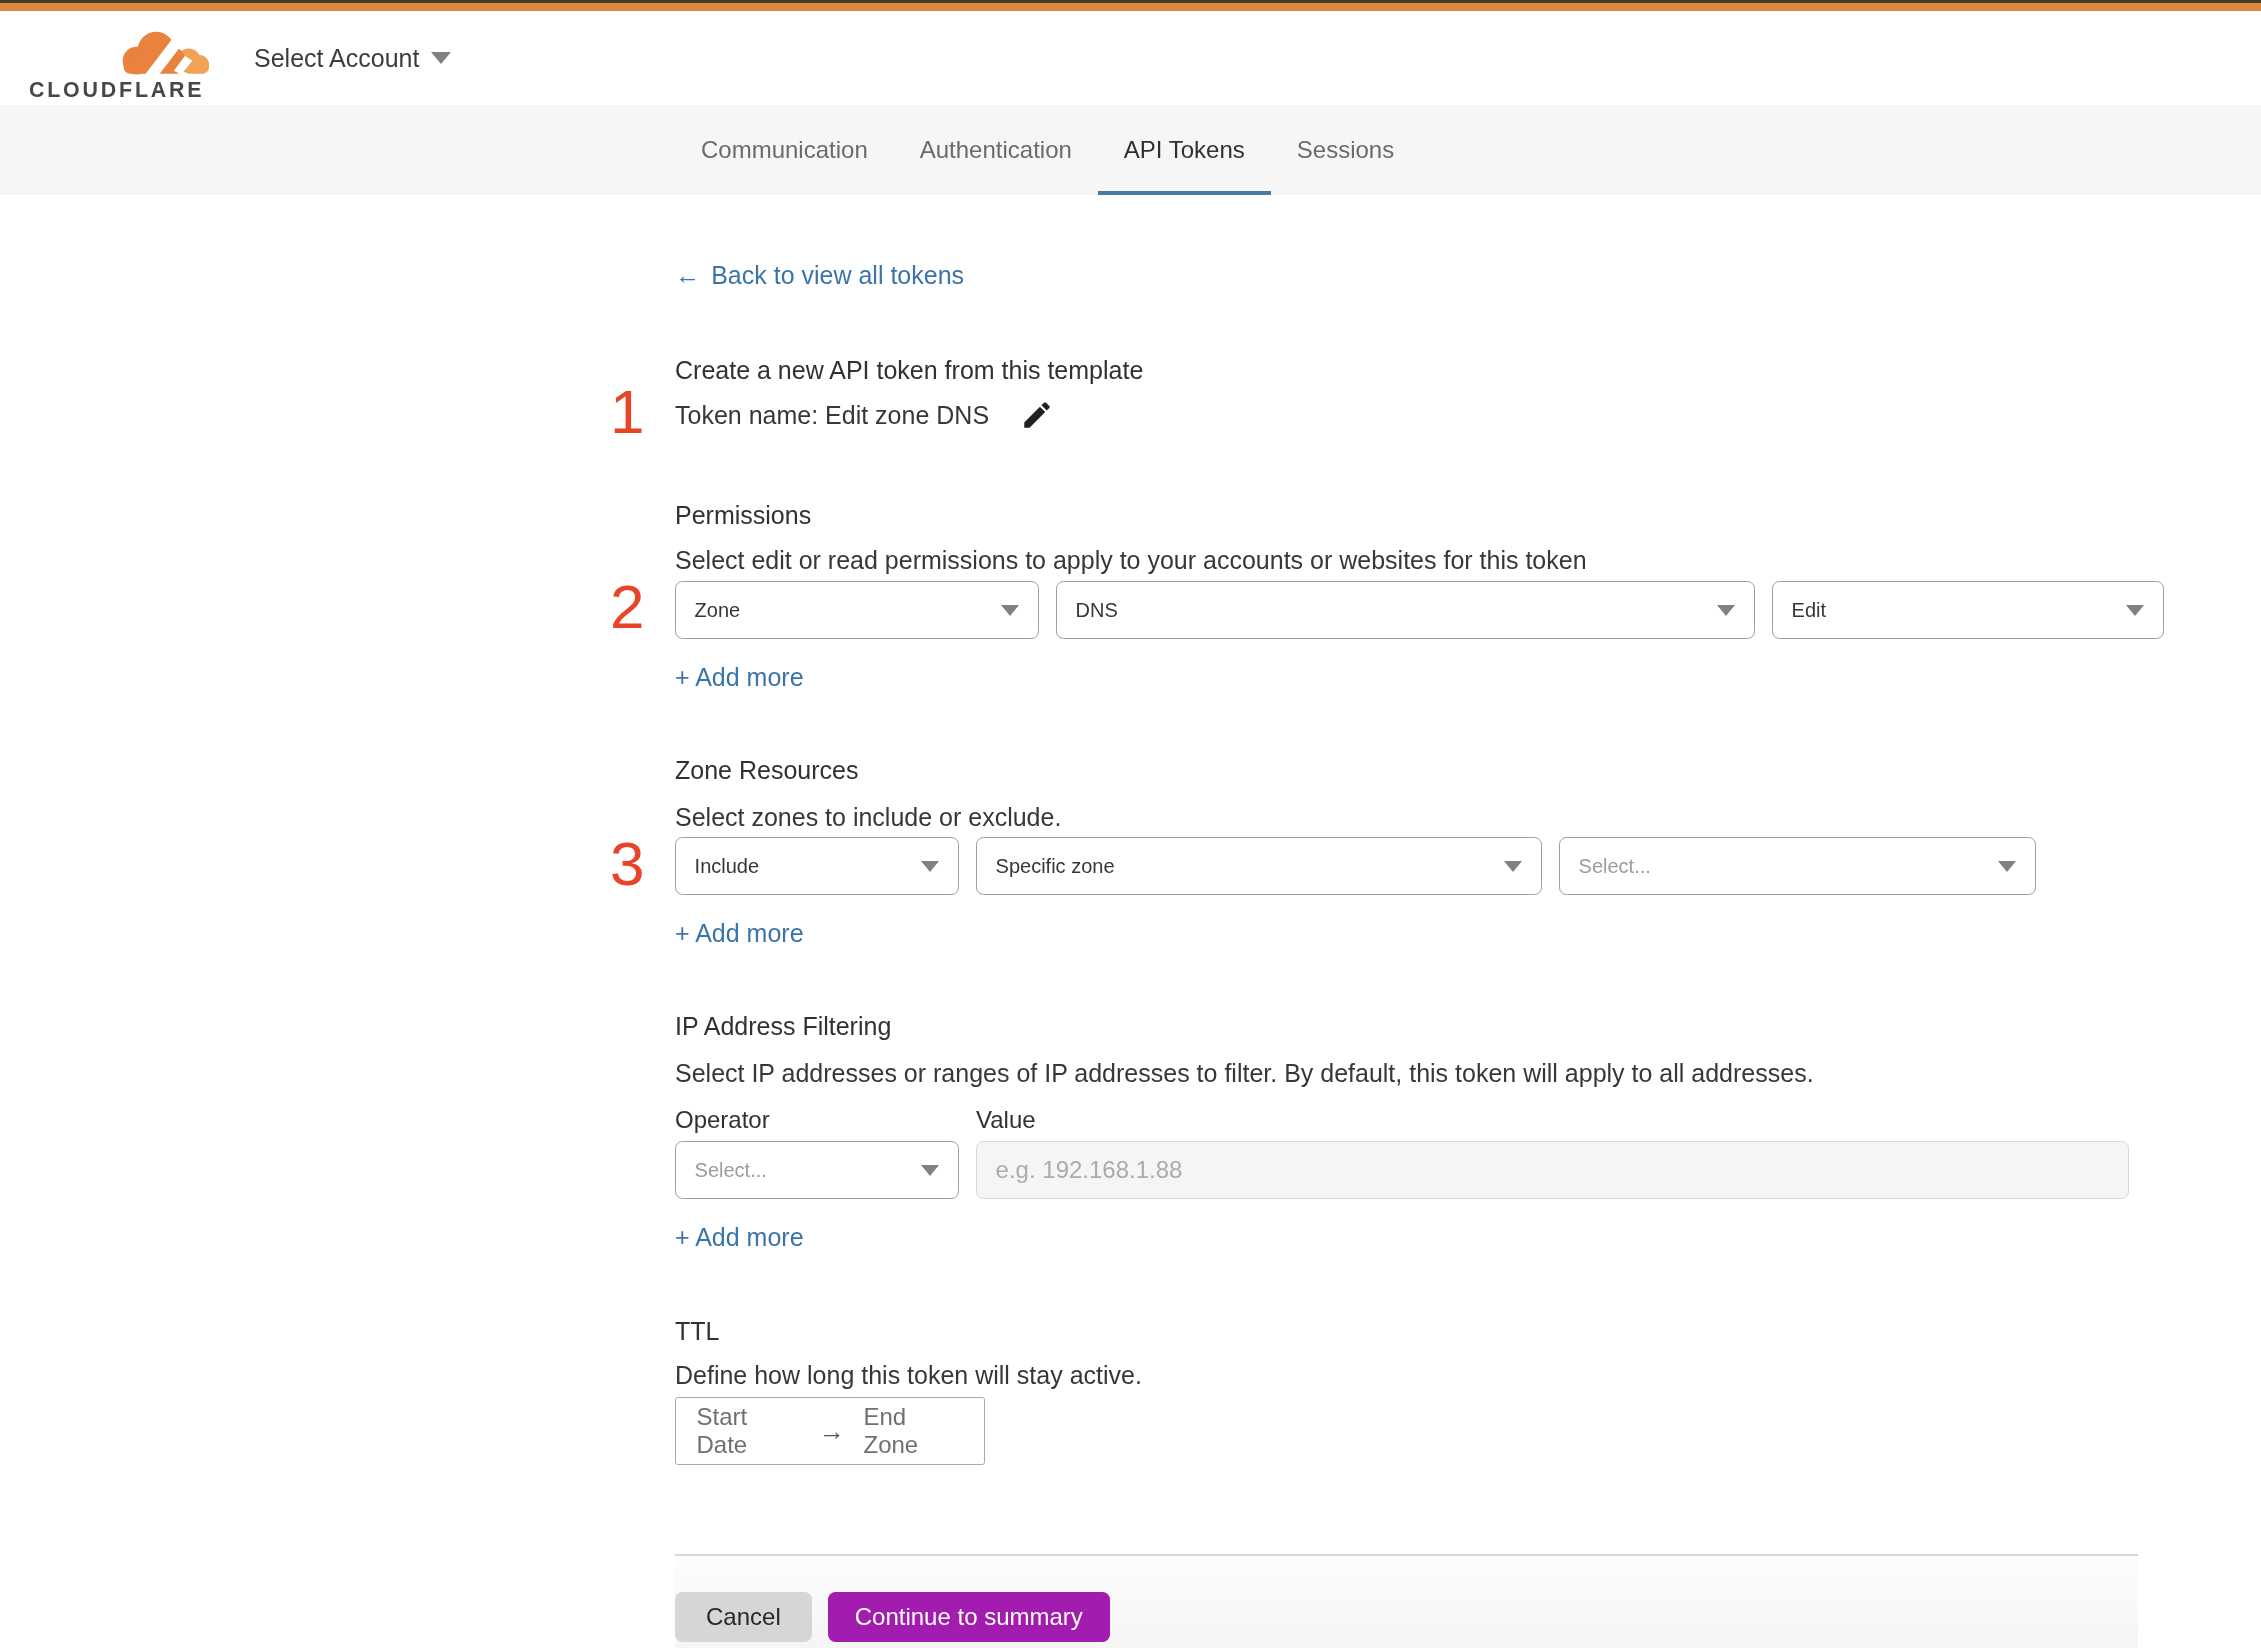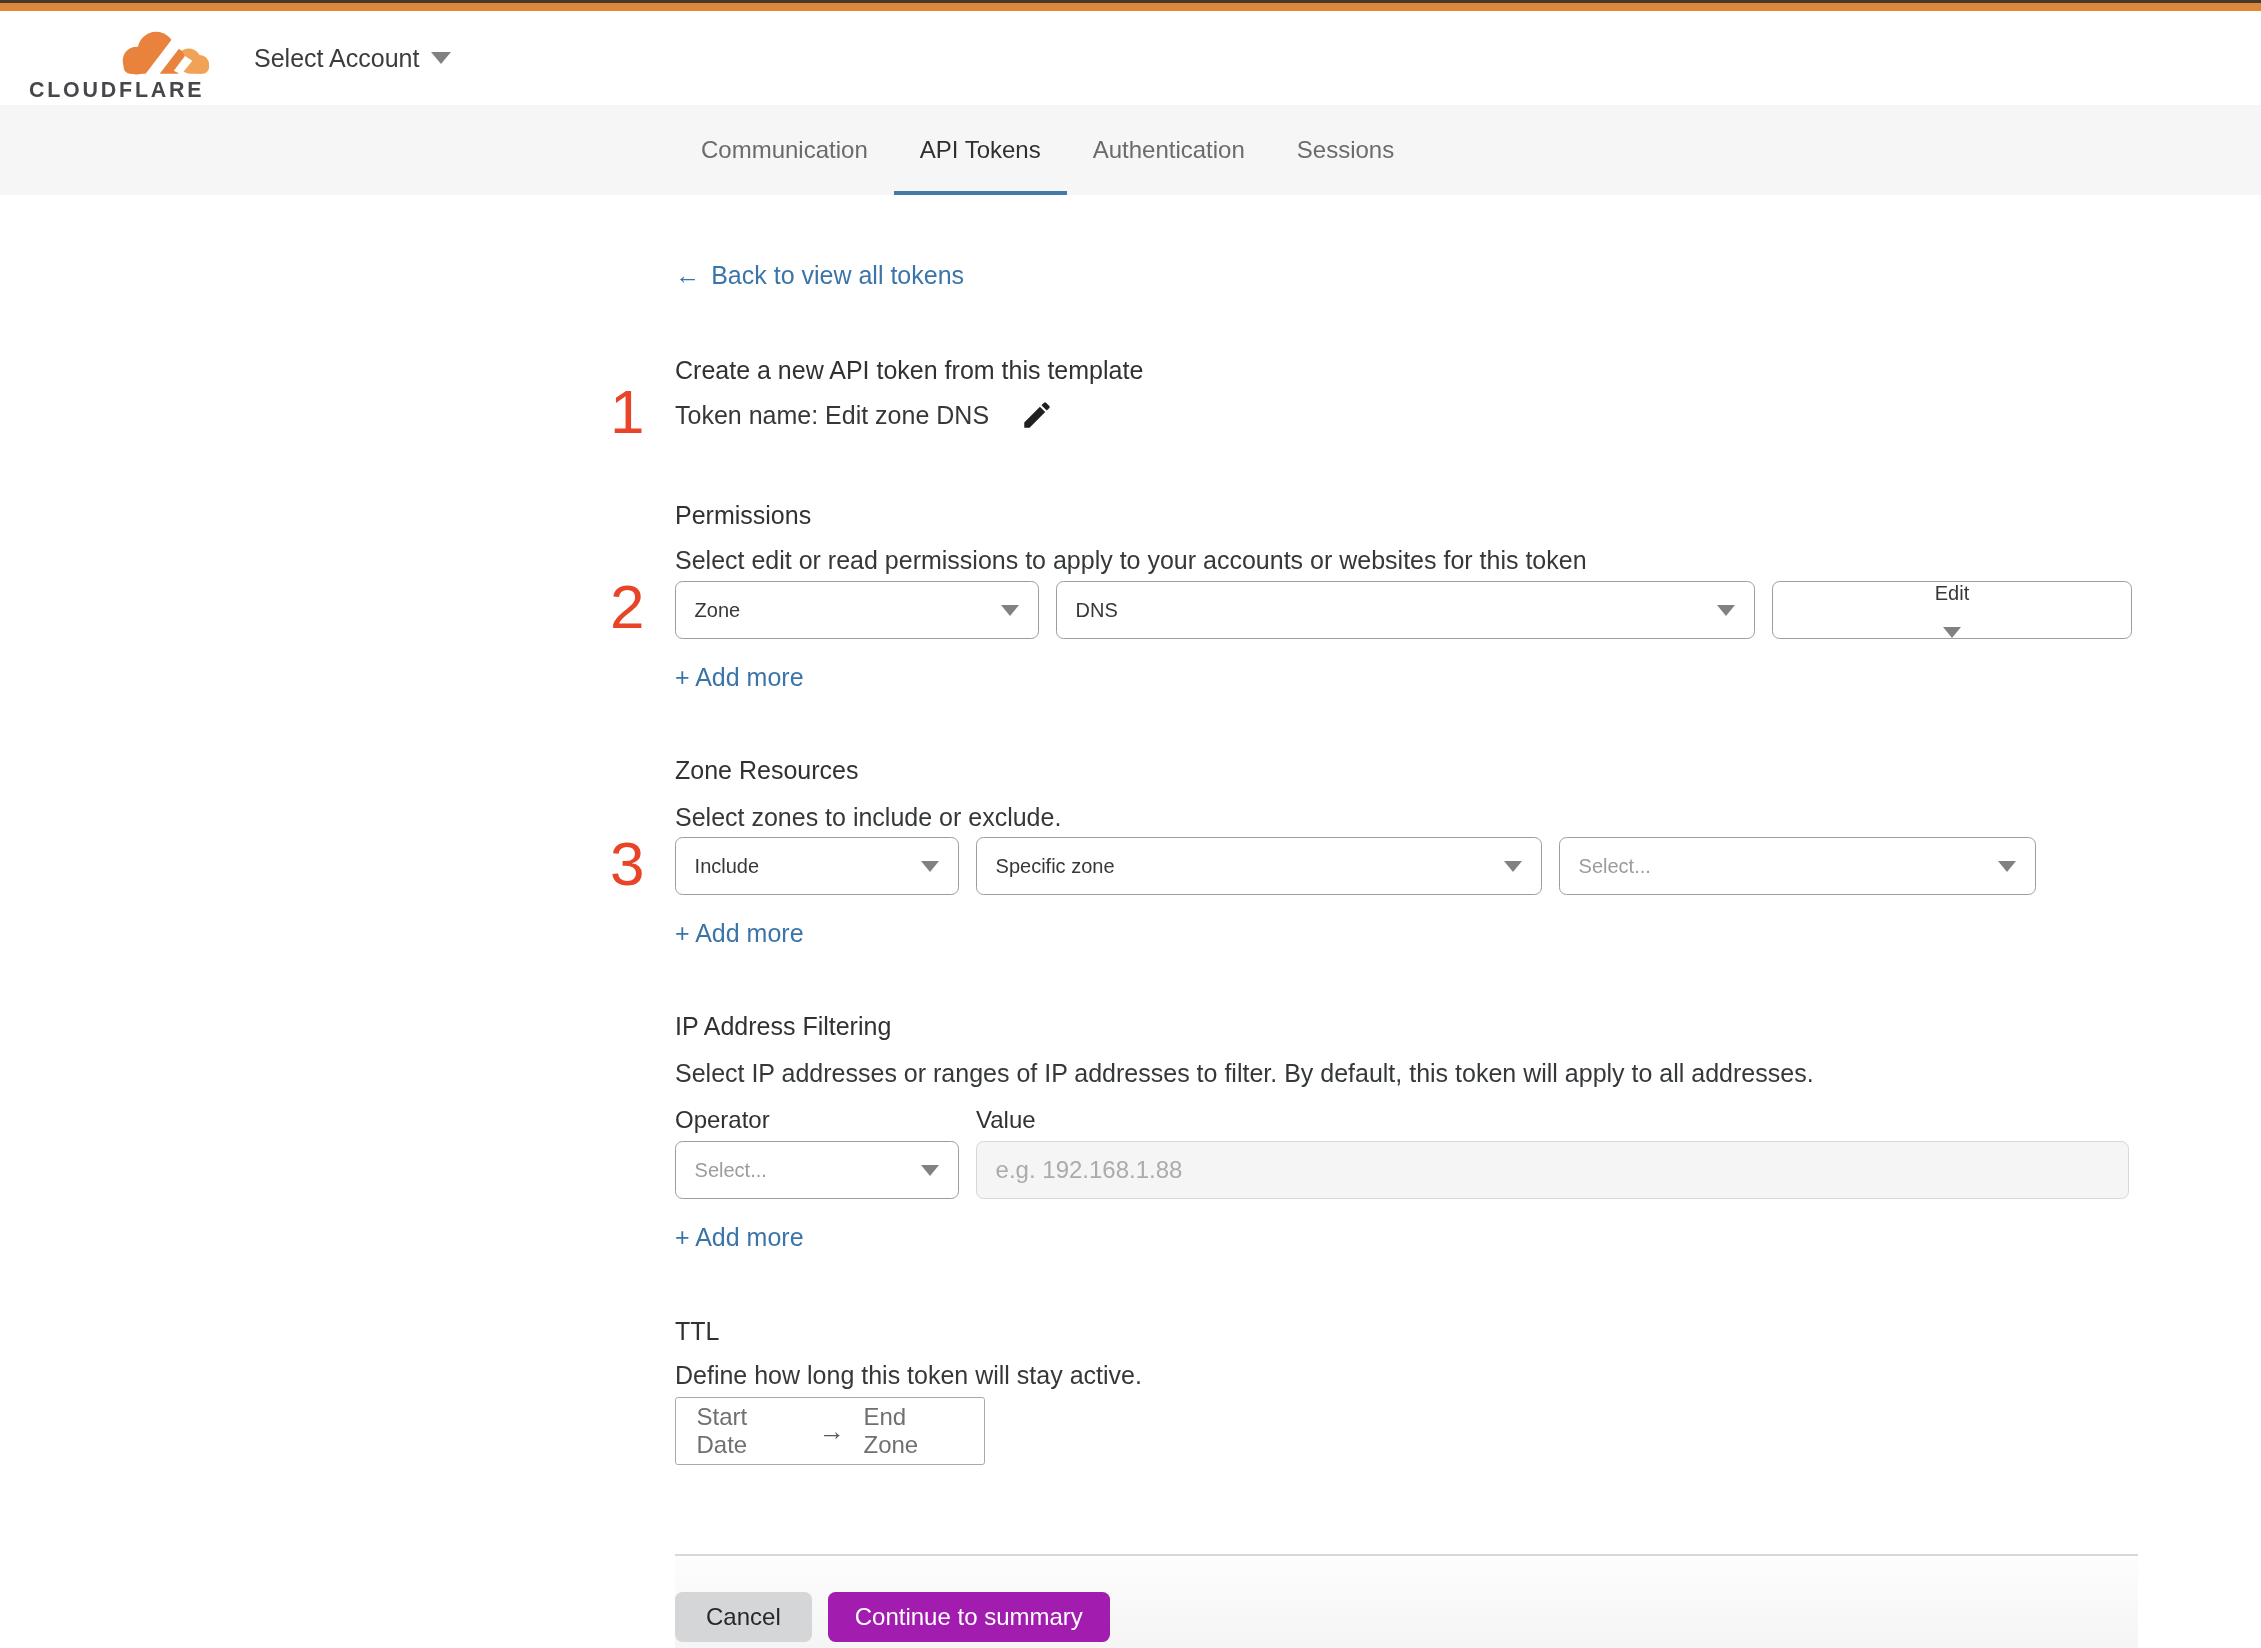--- a/index.html
+++ b/index.html
@@ -91,22 +91,22 @@
     <div class="logo-word">CLOUDFLARE</div>
   </div>
   <div class="account">
     <span>Select Account</span>
     <span class="caret"></span>
   </div>
 </div>
 
 <div class="tabbar">
   <div class="tab">Communication</div>
+  <div class="tab">Authentication</div>
   <div class="tab active">API Tokens</div>
-  <div class="tab">Authentication</div>
   <div class="tab">Sessions</div>
 </div>
 
 <div class="main">
 
   <div class="abs back link" style="top:63px; left:0;">
     <span>←</span>
     <span>Back to view all tokens</span>
   </div>
 
@@ -124,21 +124,21 @@
   <div class="abs p" style="top:348px; left:0;">Select edit or read permissions to apply to your accounts or websites for this token</div>
   <div class="abs row" style="top:385px; left:0;">
     <div class="sel" style="width:364px;">
       <span>Zone</span>
       <span class="caret"></span>
     </div>
     <div class="sel" style="width:699px;">
       <span>DNS</span>
       <span class="caret"></span>
     </div>
-    <div class="sel" style="width:360px;flex-direction:column;">
+    <div class="sel" style="width:392px;">
       <span>Edit</span>
       <span class="caret"></span>
     </div>
   </div>
   <div class="abs link" style="top:465px; left:0;">+ Add more</div>
 
   <div class="abs step" style="top:637px;">3</div>
   <div class="abs h" style="top:558px; left:0;">Zone Resources</div>
   <div class="abs p" style="top:605px; left:0;">Select zones to include or exclude.</div>
   <div class="abs row" style="top:641px; left:0;">

